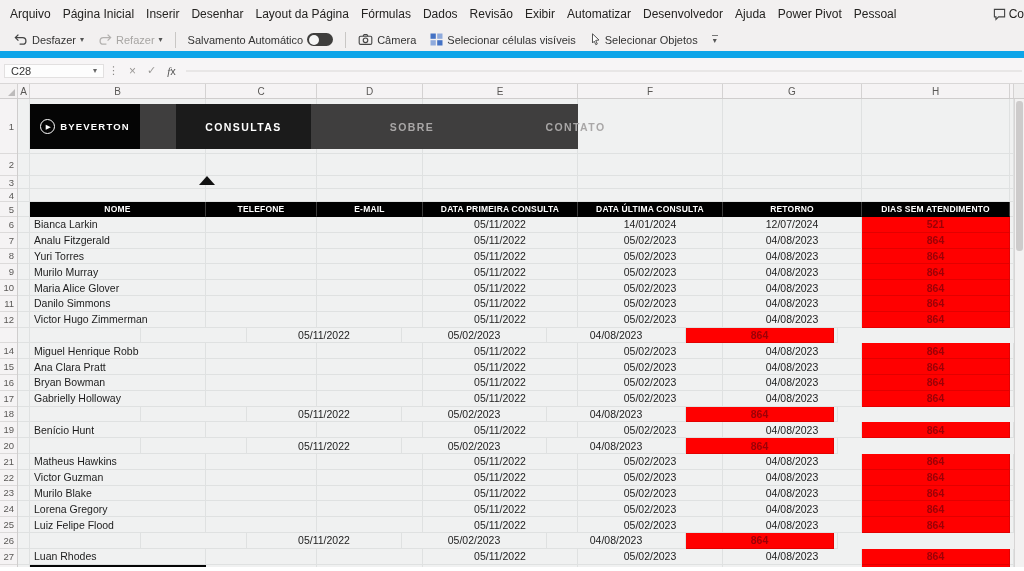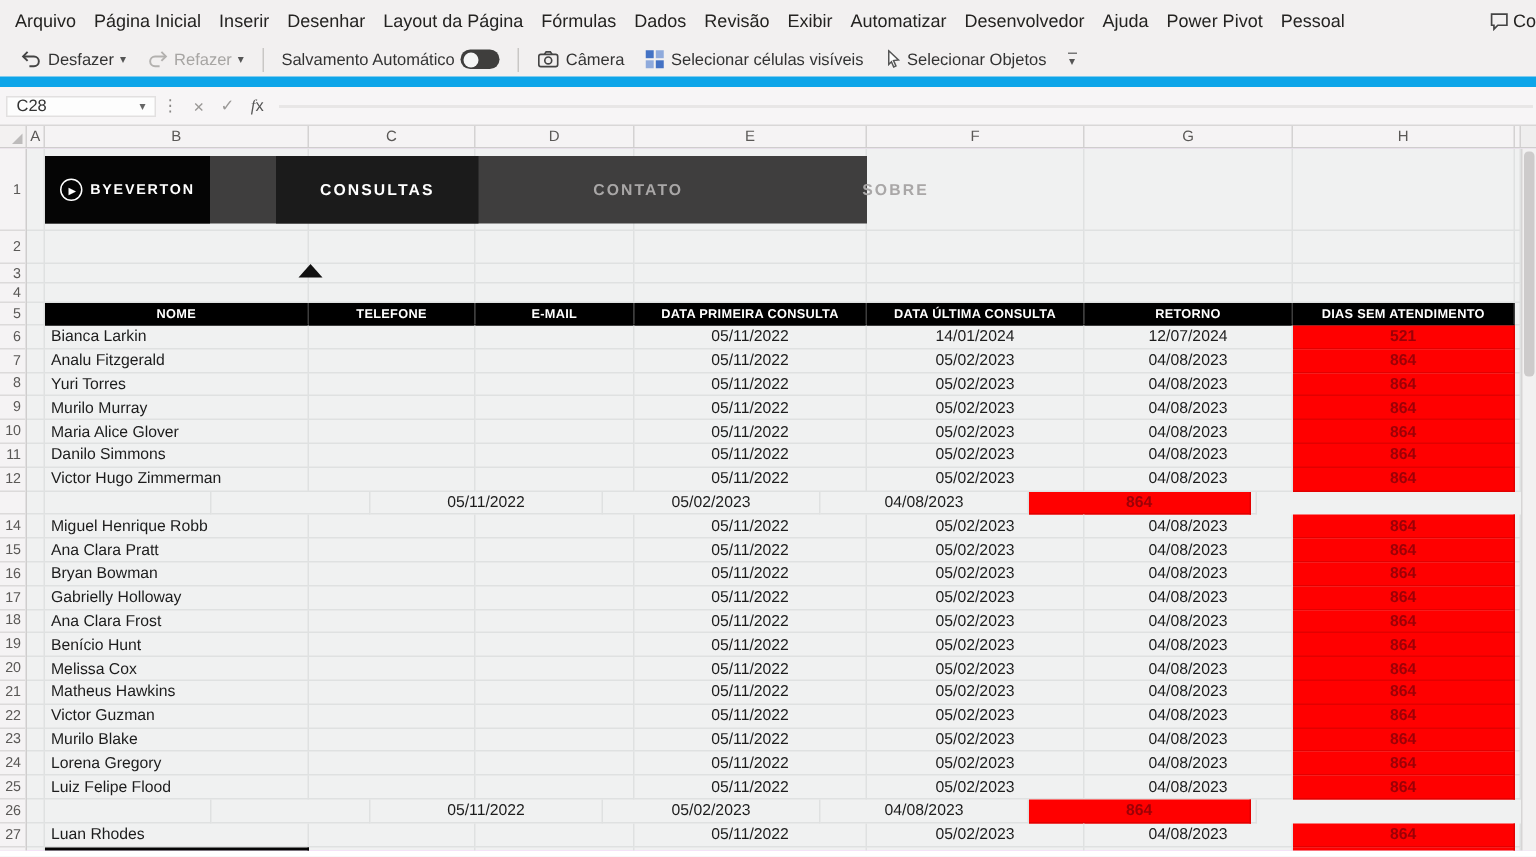--- a/index.html
+++ b/index.html
@@ -60,26 +60,26 @@
   .header-row .black { background:var(--header_bg,#000); border-right:1px solid #3d3d3d; border-bottom:1px solid #000;
     color:#fff; font-size:8.5px; font-weight:bold; letter-spacing:.2px; display:flex; align-items:center; justify-content:center; white-space:nowrap; }
   .data-row .cell { font-size:10.5px; color:#1c1c1c; display:flex; align-items:center; }
   .cell.name { padding-left:4px; white-space:nowrap; }
   .cell.date { justify-content:center; }
   .cell.alert { background:var(--alert_bg,#ff0000); color:var(--alert_text,#9c0006); justify-content:center; font-weight:bold;
     border-right-color:#e20000; border-bottom-color:#e20000; }
   .cell.hl { background:#050505; color:#fff; border-color:#050505; }
 
   
-  .banner { position:absolute; left:12px; top:5px; width:548px; height:45px; display:flex; background:var(--banner_bg,#3f3e3e); }
+  .banner { position:absolute; left:12px; top:5px; width:548px; height:45px; display:flex; background:var(--banner_bg,#3f3e3e);gap:36px; }
   .logo { width:110px; flex:none; background:#050505; display:flex; align-items:center; justify-content:center; gap:5px; }
   .logo-circle { width:15px; height:15px; border:1.5px solid #fff; border-radius:50%; color:#fff; font-size:6.5px;
     display:flex; align-items:center; justify-content:center; padding-left:1px; flex:none; }
   .logo-text { color:#fff; font-weight:bold; font-size:9.5px; letter-spacing:1.2px; }
-  .tab { display:flex; align-items:center; justify-content:center; font-size:10.5px; font-weight:bold; letter-spacing:1.4px; color:#a9a7a7; flex:none;margin-left:44px; }
+  .tab { display:flex; align-items:center; justify-content:center; font-size:10.5px; font-weight:bold; letter-spacing:1.4px; color:#a9a7a7; flex:none; }
   .tab-consultas { width:135px; } .tab-sobre { width:130px; } .tab-contato { width:125px; }
   .tab.active { background:#1b1b1b; color:#fff; }
   .subband { position:absolute; left:12px; top:55px; width:548px; height:22px; background:var(--band_bg,#d2d2d2); display:flex; }
   .subheader-label { margin-left:122px; width:135px; display:flex; align-items:center; justify-content:center; font-weight:bold; font-size:10.5px; color:#111; }
   .pointer { position:absolute; top:77px; left:181px; width:0; height:0; border-left:8px solid transparent; border-right:8px solid transparent; border-bottom:9px solid #111; }
 
   
   .vscroll { width:10px; flex:none; background:#f2f1f1; border-left:1px solid #d7d5d5; position:relative; }
   .vthumb { position:absolute; left:1px; top:2px; width:7px; height:150px; background:#cdcbcb; border-radius:3px; }
 </style>
@@ -411,21 +411,20 @@
     <div class="cell cw-c"></div>
     <div class="cell cw-d"></div>
     <div class="cell cw-e date">05/11/2022</div>
     <div class="cell cw-f date">05/02/2023</div>
     <div class="cell cw-g date">04/08/2023</div>
     <div class="cell cw-h alert">864</div>
     <div class="cell cw-i"></div>
   </div>
           <div class="grid-row data-row">
     <div class="cell cw-a"></div>
-    <div class="cell cw-b name">Ana Clara Frost</div>
     <div class="cell cw-c"></div>
     <div class="cell cw-d"></div>
     <div class="cell cw-e date">05/11/2022</div>
     <div class="cell cw-f date">05/02/2023</div>
     <div class="cell cw-g date">04/08/2023</div>
     <div class="cell cw-h alert">864</div>
     <div class="cell cw-i"></div>
   </div>
           <div class="grid-row data-row">
     <div class="cell cw-a"></div>
@@ -433,21 +432,20 @@
     <div class="cell cw-c"></div>
     <div class="cell cw-d"></div>
     <div class="cell cw-e date">05/11/2022</div>
     <div class="cell cw-f date">05/02/2023</div>
     <div class="cell cw-g date">04/08/2023</div>
     <div class="cell cw-h alert">864</div>
     <div class="cell cw-i"></div>
   </div>
           <div class="grid-row data-row">
     <div class="cell cw-a"></div>
-    <div class="cell cw-b name">Melissa Cox</div>
     <div class="cell cw-c"></div>
     <div class="cell cw-d"></div>
     <div class="cell cw-e date">05/11/2022</div>
     <div class="cell cw-f date">05/02/2023</div>
     <div class="cell cw-g date">04/08/2023</div>
     <div class="cell cw-h alert">864</div>
     <div class="cell cw-i"></div>
   </div>
           <div class="grid-row data-row">
     <div class="cell cw-a"></div>
@@ -537,22 +535,22 @@
     <div class="cell cw-i"></div>
   </div>
         </div>
 
       <div class="banner">
         <div class="logo">
           <span class="logo-circle">▶</span>
           <span class="logo-text">BYEVERTON</span>
         </div>
         <div class="tab tab-consultas active">CONSULTAS</div>
+        <div class="tab tab-sobre">SOBRE</div>
         <div class="tab tab-contato">CONTATO</div>
-        <div class="tab tab-sobre">SOBRE</div>
       </div>
       <div class="pointer"></div>
     </div>
 
     <div class="vscroll">
       <div class="vthumb"></div>
     </div>
   </div>
 </div>
 

